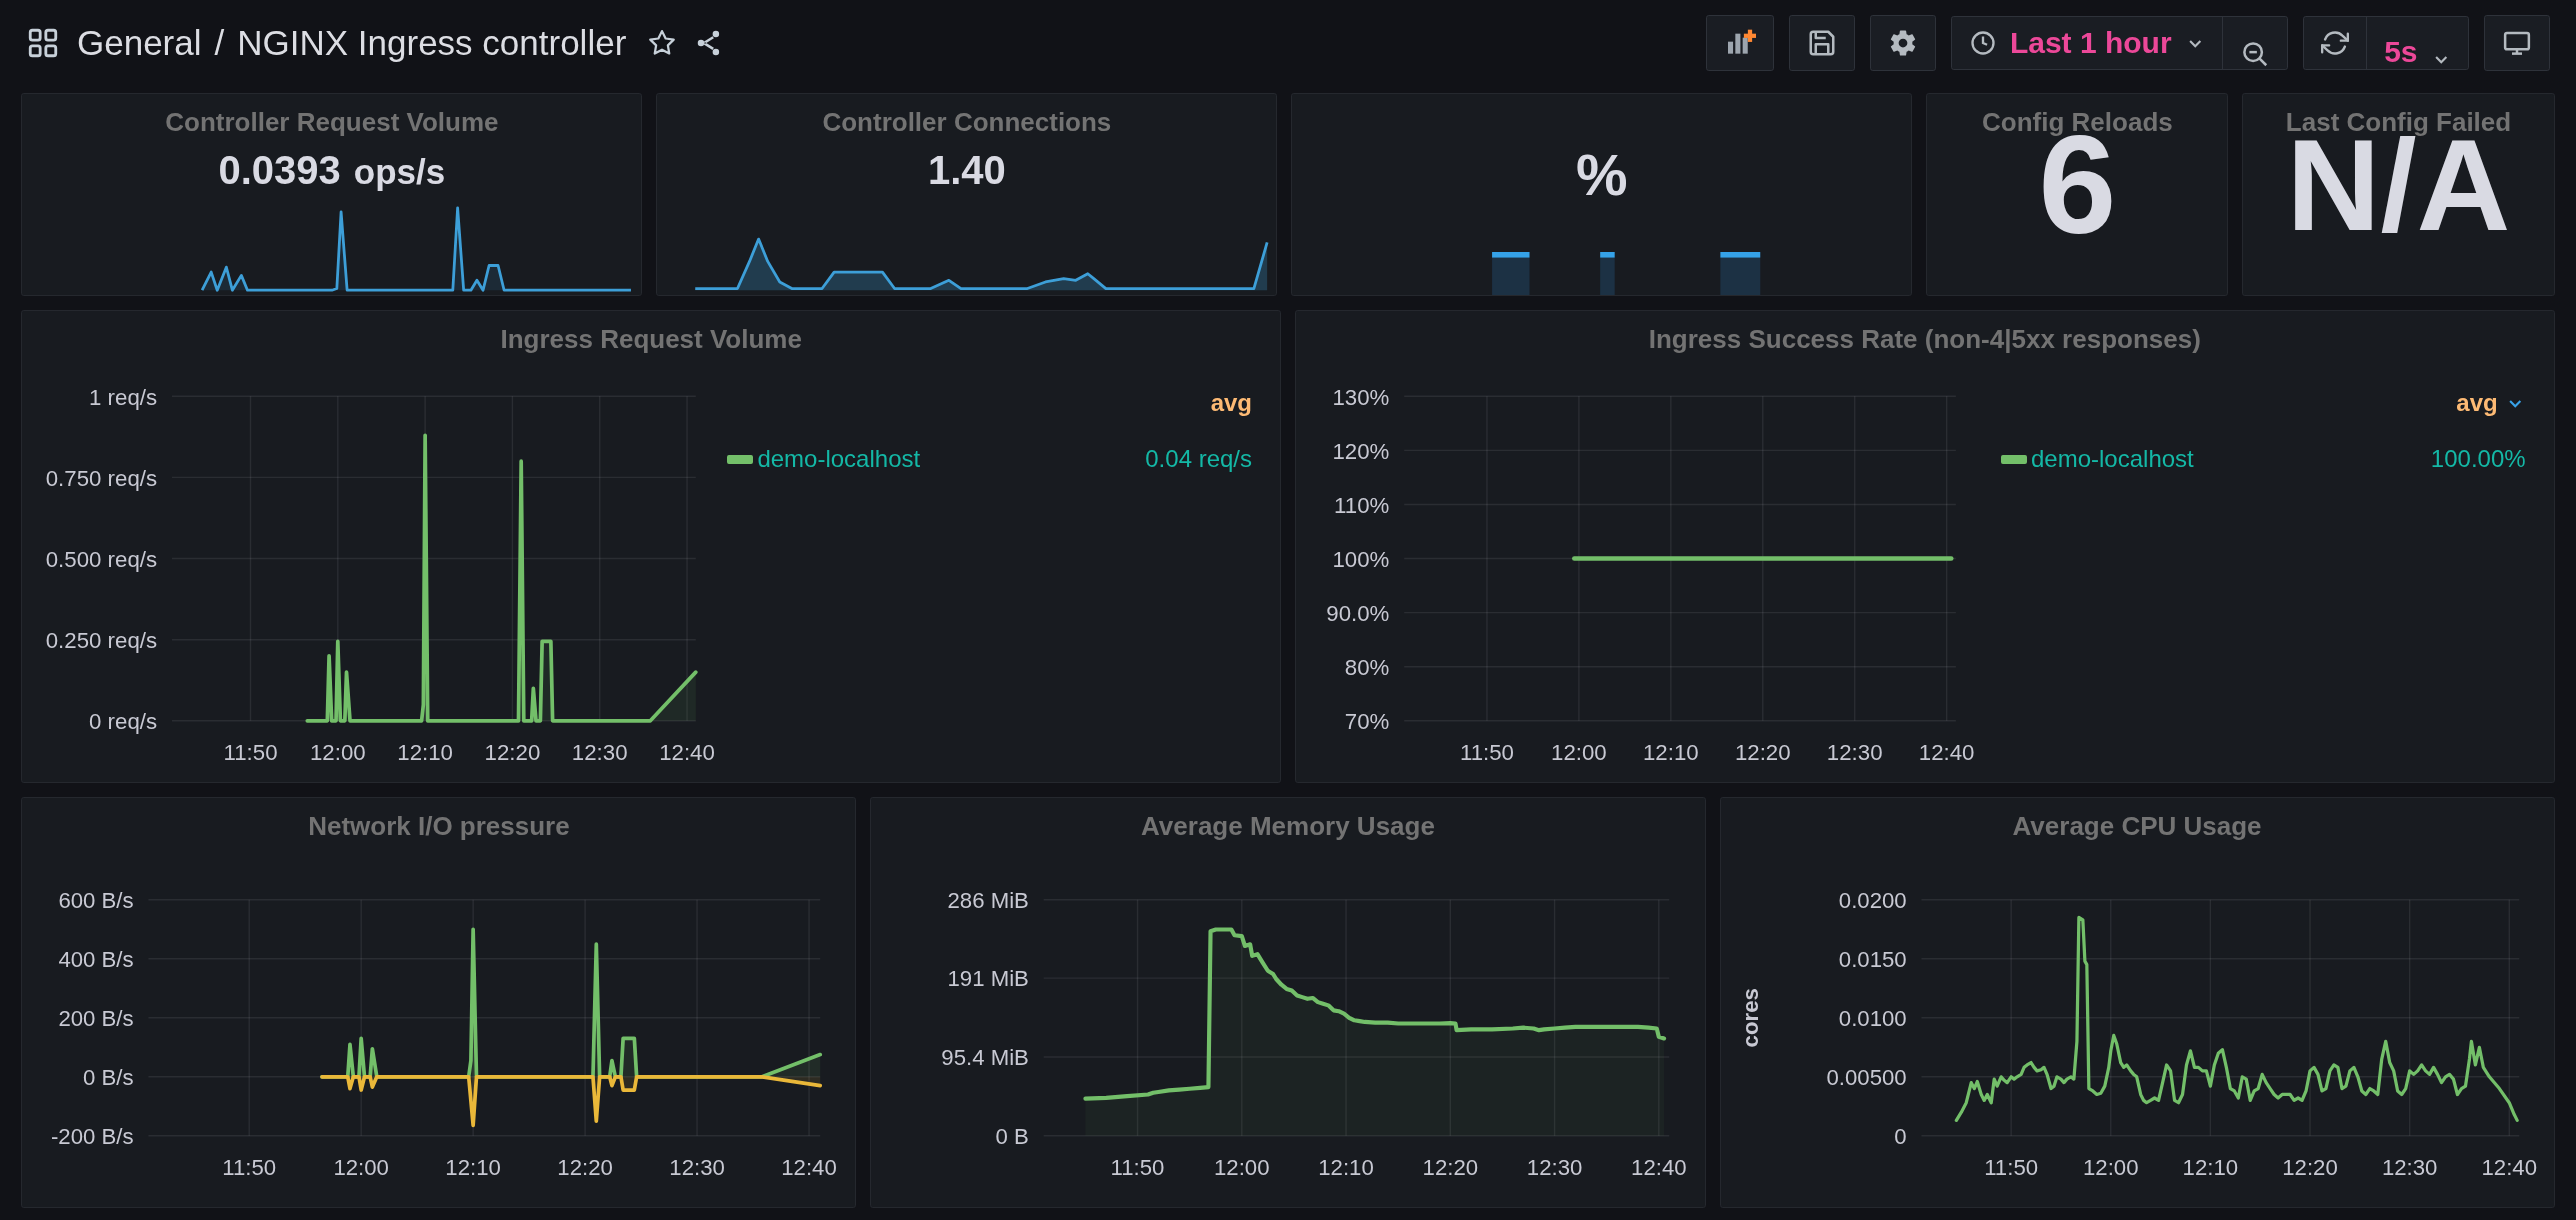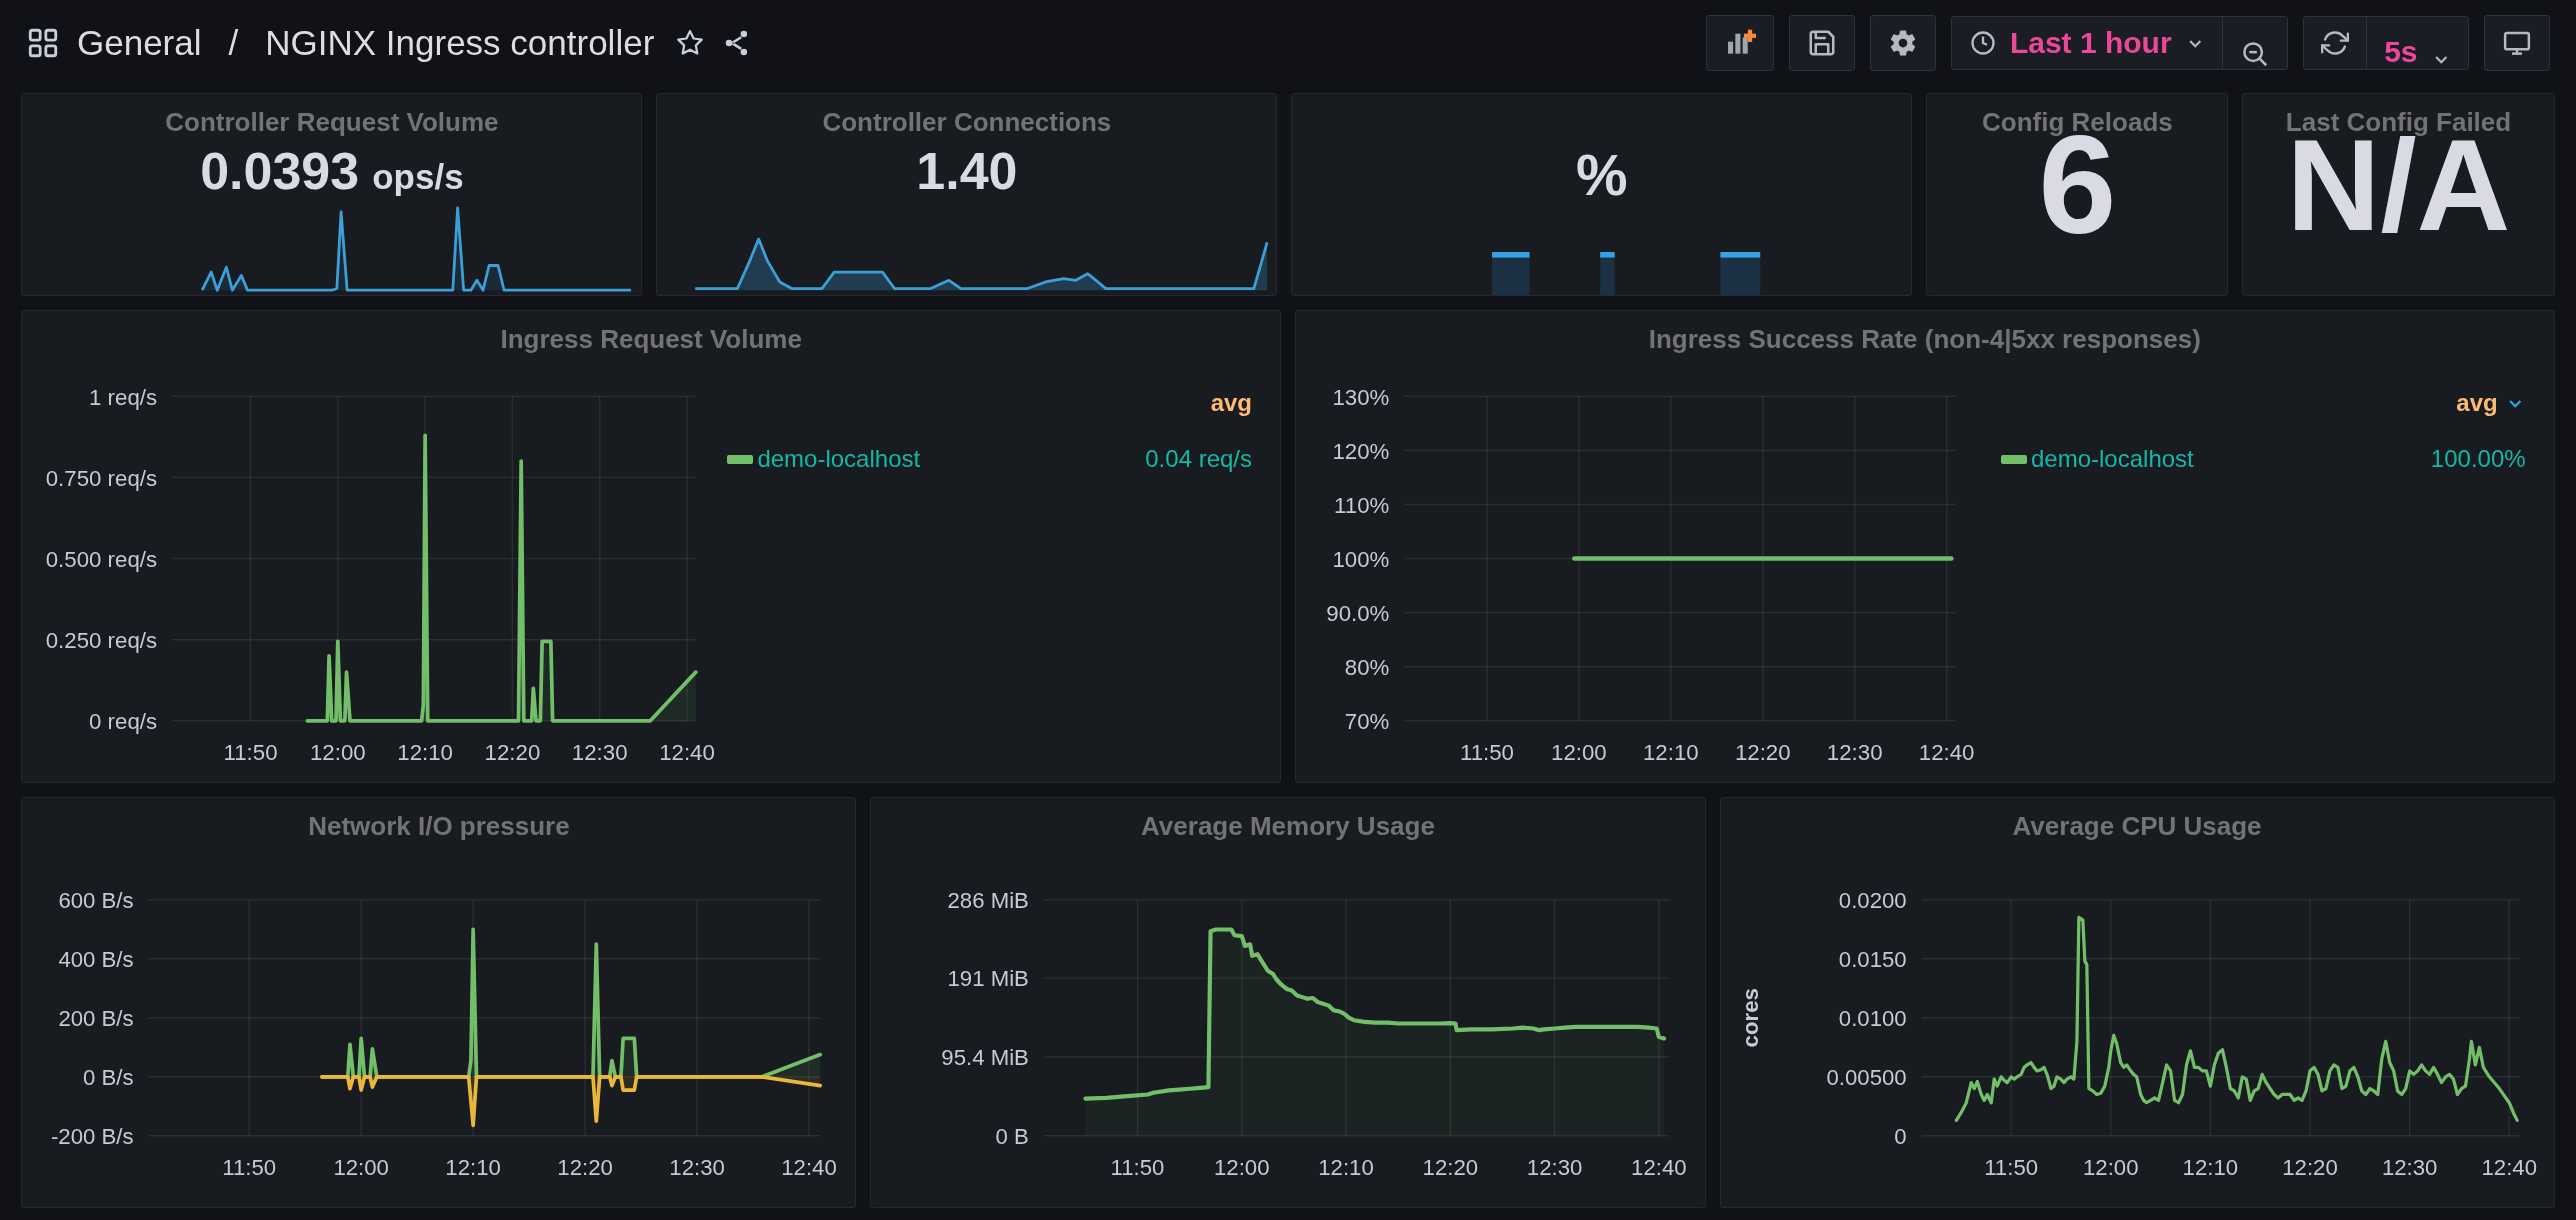--- a/index.html
+++ b/index.html
@@ -2,21 +2,21 @@
 <html style="font-size:15px"><head>
 <meta charset="utf-8">
 <style>
   * { margin:0; padding:0; box-sizing:border-box; }
   html,body { width:2576px; height:1221px; overflow:hidden; }
   body { background:#111217; font-family:"Liberation Sans",sans-serif; color:#ccccdc; }
 
   
   .header { height:86px; display:flex; align-items:center; justify-content:space-between; padding:0 26px; }
   .crumb { display:flex; align-items:center; gap:17px; }
-  .crumb-text { font-size:35px; color:#dcdde3; display:flex; gap:27px; align-items:flex-start; }
+  .crumb-text { font-size:35px; color:#dcdde3; display:flex; gap:13px; align-items:flex-start; }
   .crumb-text .sep { color:#dcdde3; }
   .hicon { display:flex; align-items:center; }
   .toolbar { display:flex; align-items:center; gap:15px; }
   .tbtn { height:56px; min-width:61px; display:flex; align-items:center; justify-content:center; gap:13px;
           background:#1a1d23; border:1.9px solid #2e323a; border-radius:2.8px; padding:0 17px;
           color:#ec4899; font-size:30px; font-weight:700; cursor:pointer; }
   .tgroup { display:flex; align-items:stretch; border:1.9px solid #2e323a; border-radius:2.8px; background:#1a1d23; }
   .tgroup .tbtn { border:none; border-radius:0; background:transparent; height:52px; }
   .tgroup .tbtn + .tbtn { border-left:1.9px solid #2e323a;align-items:flex-end; }
 
@@ -30,21 +30,21 @@
   .panel-title { position:relative; z-index:3; text-align:center; font-size:26px; font-weight:700; color:#737373;
                  padding-top:13px; white-space:nowrap; }
 
   
   .stat-value { position:absolute; inset:0; display:flex; align-items:center; justify-content:center; z-index:2;
                 font-weight:700; color:#d9dae3; }
   .stat-value .vwrap { display:flex; align-items:baseline; gap:13px; }
   .pad-spark { padding-bottom:48px; }
   .pad-bars  { padding-bottom:41px; }
   .pad-none  { padding-bottom:20.5px; }
-  .s-med  { font-size:52px; }
+  .s-med  { font-size:40px; }
   .u-med  { font-size:35px; font-weight:700; }
   .s-pct  { font-size:93px; }
   .u-pct  { font-size:58px; }
   .s-huge { font-size:140px; }
   .s-na   { font-size:130px; }
 
   .spark { position:absolute; left:7.4px; right:7.4px; bottom:2.8px; height:88px; width:calc(100% - 15px); z-index:1; }
   .bars  { position:absolute; left:7.4px; right:7.4px; bottom:0.9px; height:43px; width:calc(100% - 15px); z-index:1; }
 
   

